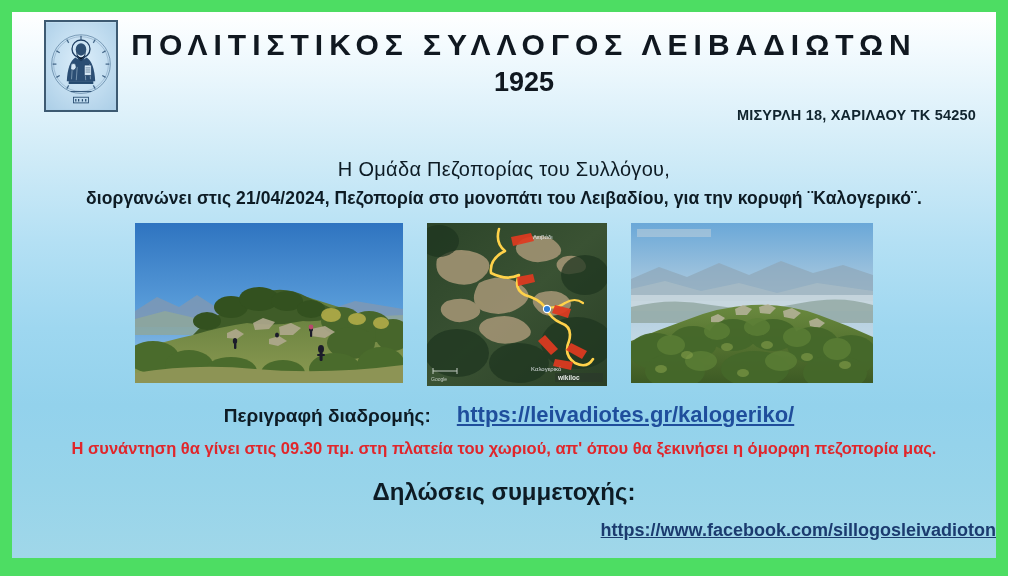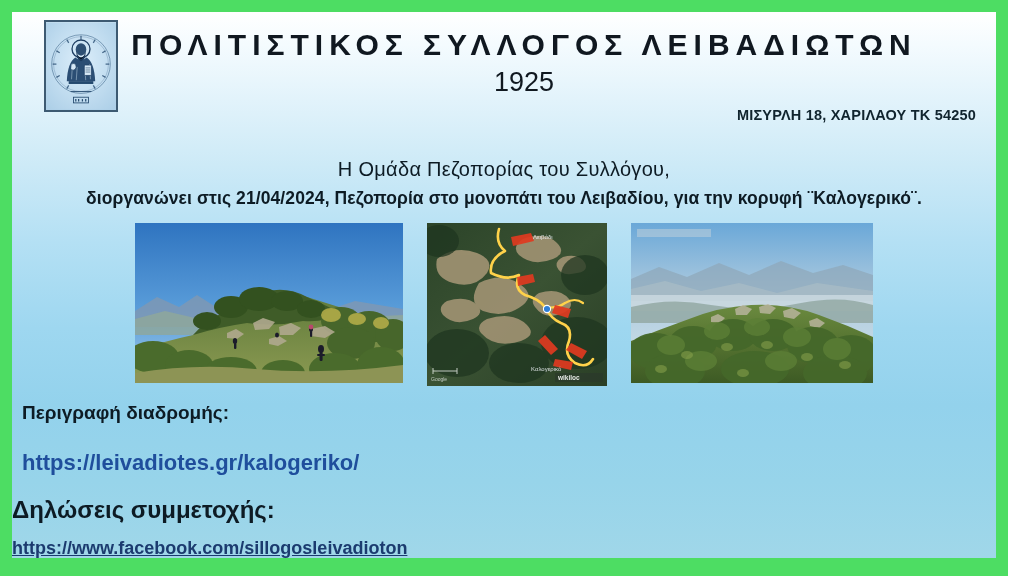--- a/index.html
+++ b/index.html
@@ -70,21 +70,21 @@
     color: #101820;
     line-height: 1.0;
     padding-top: 18px;
     white-space: nowrap;
   }
   .org-year {
     text-align: center;
     padding-left: 60px;
     padding-right: 20px;
     font-size: 27px;
-    font-weight: normal;
+    font-weight: bold;
     color: #101820;
     line-height: 1.25;
     padding-top: 6px;
   }
   .org-address {
     text-align: right;
     padding-left: 60px;
     padding-right: 20px;
     font-size: 14.5px;
     font-weight: bold;
@@ -142,53 +142,53 @@
   .photo-3 { width: 242px; height: 160px; }
 
   
   .links { margin-top: 16px; }
 
   .link-row {
     display: flex;
     justify-content: center;
     align-items: baseline;
     gap: 26px;
-    flex-direction: column;
   }
   .row-route { padding-left: 10px; }
   .row-form  { margin-top: 20px; padding-left: 0px; }
 
   .link-label {
     font-size: 19px;
     font-weight: bold;
     color: #0d1b24;
     white-space: nowrap;
   }
   .link-label-lg { font-size: 24px; }
 
   .link-url {
     font-size: 22px;
     font-weight: bold;
     color: #1f4e9c;
+    text-decoration: underline;
     white-space: nowrap;
   }
   .link-url-lg { font-size: 25px; }
 
   .meeting-note {
     margin-top: 11px;
     text-align: center;
     font-size: 16.5px;
     font-weight: bold;
     color: #e0262b;
     white-space: nowrap;
   }
 
   .fb-row {
     margin-top: 14px;
-    text-align: left;
+    text-align: right;
   }
   .fb-link {
     font-size: 18px;
     font-weight: bold;
     color: #1b3b6f;
     text-decoration: underline;
     white-space: nowrap;
   }
 </style>
 </head>
@@ -481,20 +481,21 @@
       </div>
     </div>
 
     <div class="links">
 
       <div class="link-row row-route">
         <span class="link-label">Περιγραφή διαδρομής:</span>
         <span class="link-url">https://leivadiotes.gr/kalogeriko/</span>
       </div>
 
+      <div class="meeting-note">Η συνάντηση θα γίνει στις 09.30 πμ. στη πλατεία του χωριού, απ' όπου θα ξεκινήσει η όμορφη πεζοπορία μας.</div>
 
       <div class="link-row row-form">
         <span class="link-label link-label-lg">Δηλώσεις συμμετοχής:</span>
       </div>
 
       <div class="fb-row">
         <span class="fb-link">https://www.facebook.com/sillogosleivadioton</span>
       </div>
     </div>
 

